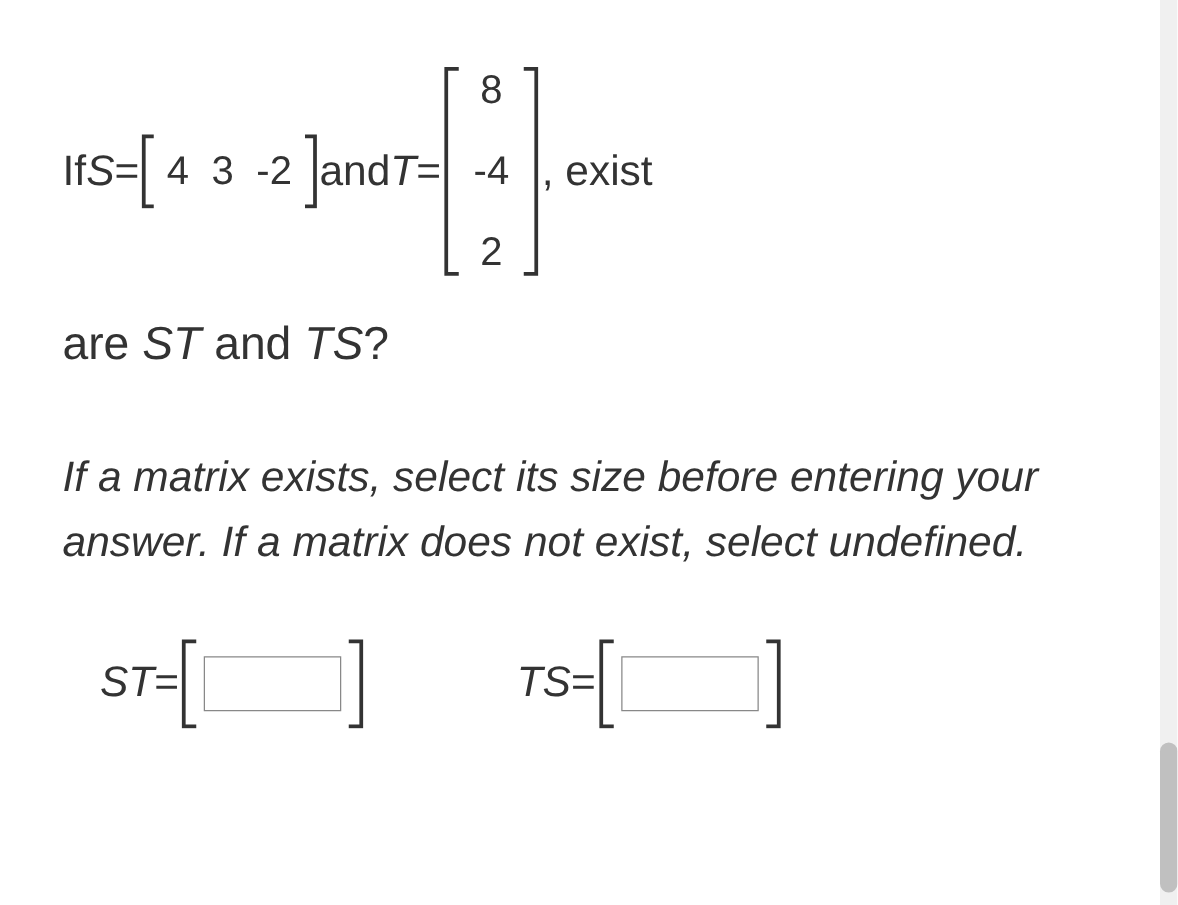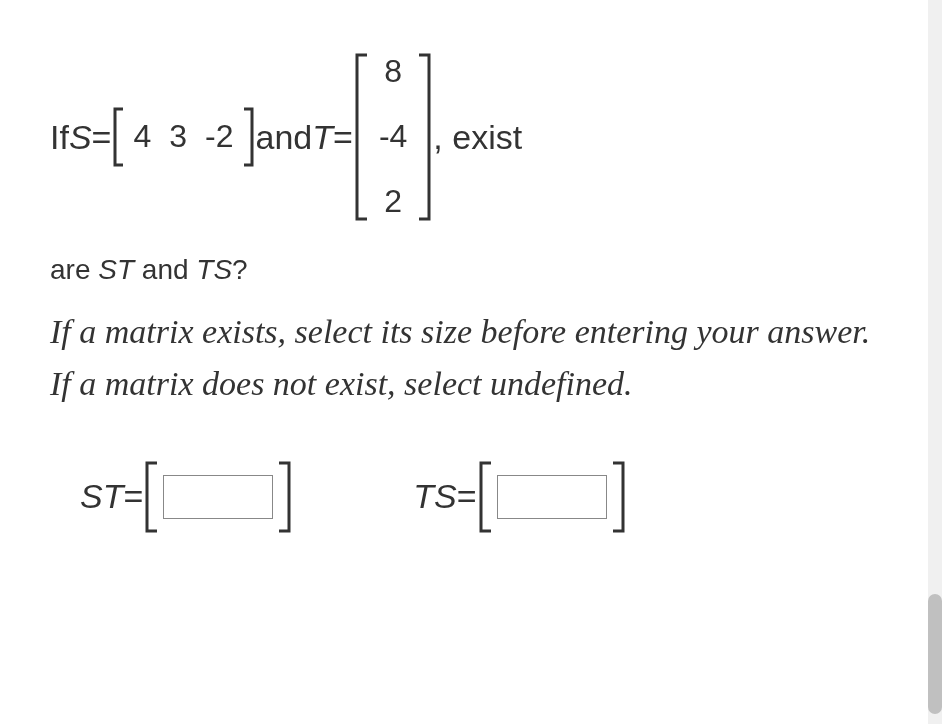--- a/index.html
+++ b/index.html
@@ -48,29 +48,28 @@
       flex-direction: column;
       gap: 14px;
       padding: 6px 10px;
       font-size: 32px;
       text-align: center;
     }
     .bracket-svg {
       display: inline-block;
     }
     .line2 {
-      font-size: 28px;
-      margin-bottom: 20px;
+      font-size: 37px;
+      margin-bottom: 60px;
     }
     .instruction {
       font-size: 34px;
       font-style: italic;
       line-height: 1.55;
       margin-bottom: 50px;
-      font-family: Liberation Serif, serif;
     }
     .answer-row {
       display: flex;
       gap: 120px;
       padding-left: 30px;
     }
     .answer-block {
       display: inline-flex;
       align-items: center;
       font-size: 34px;

